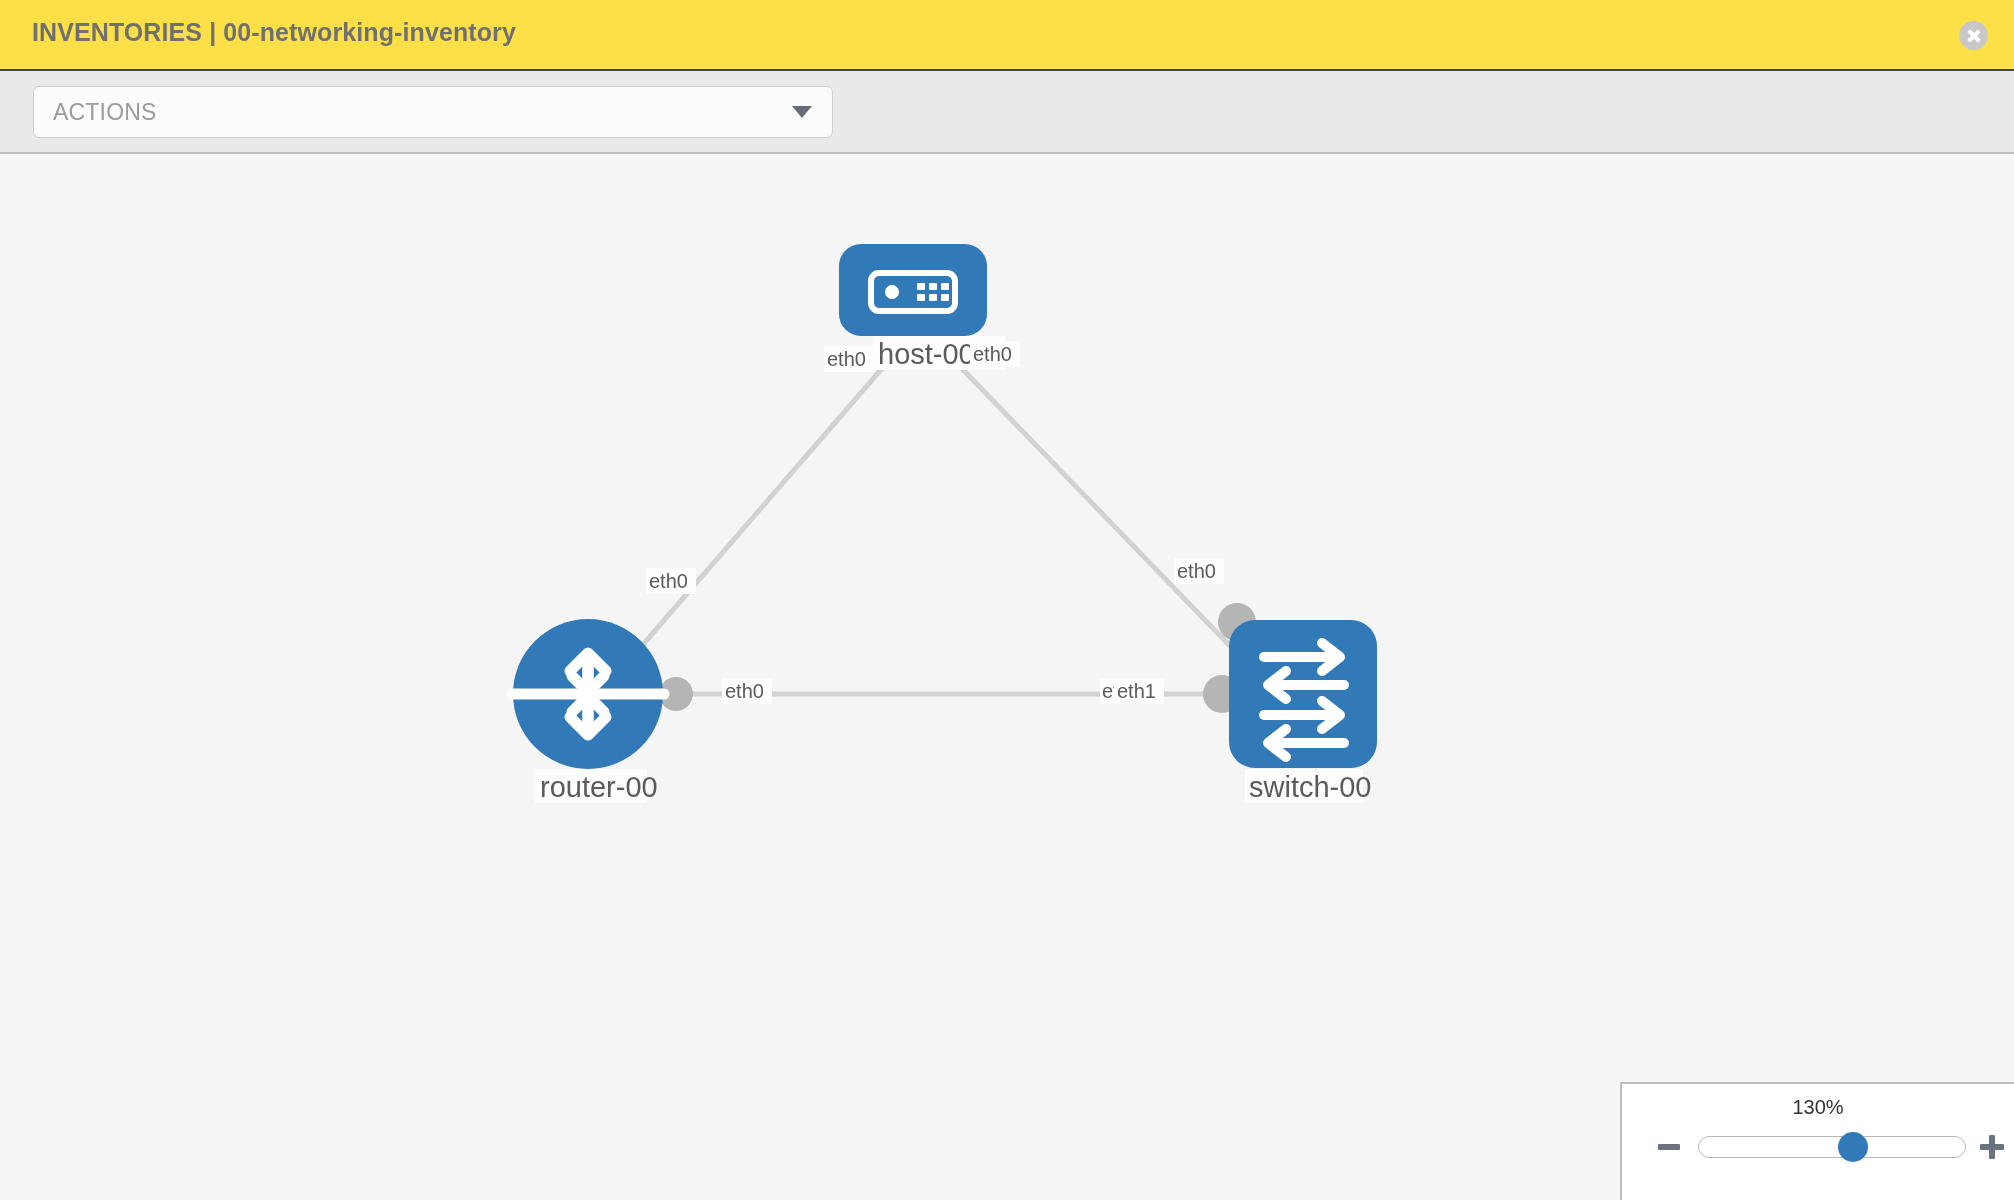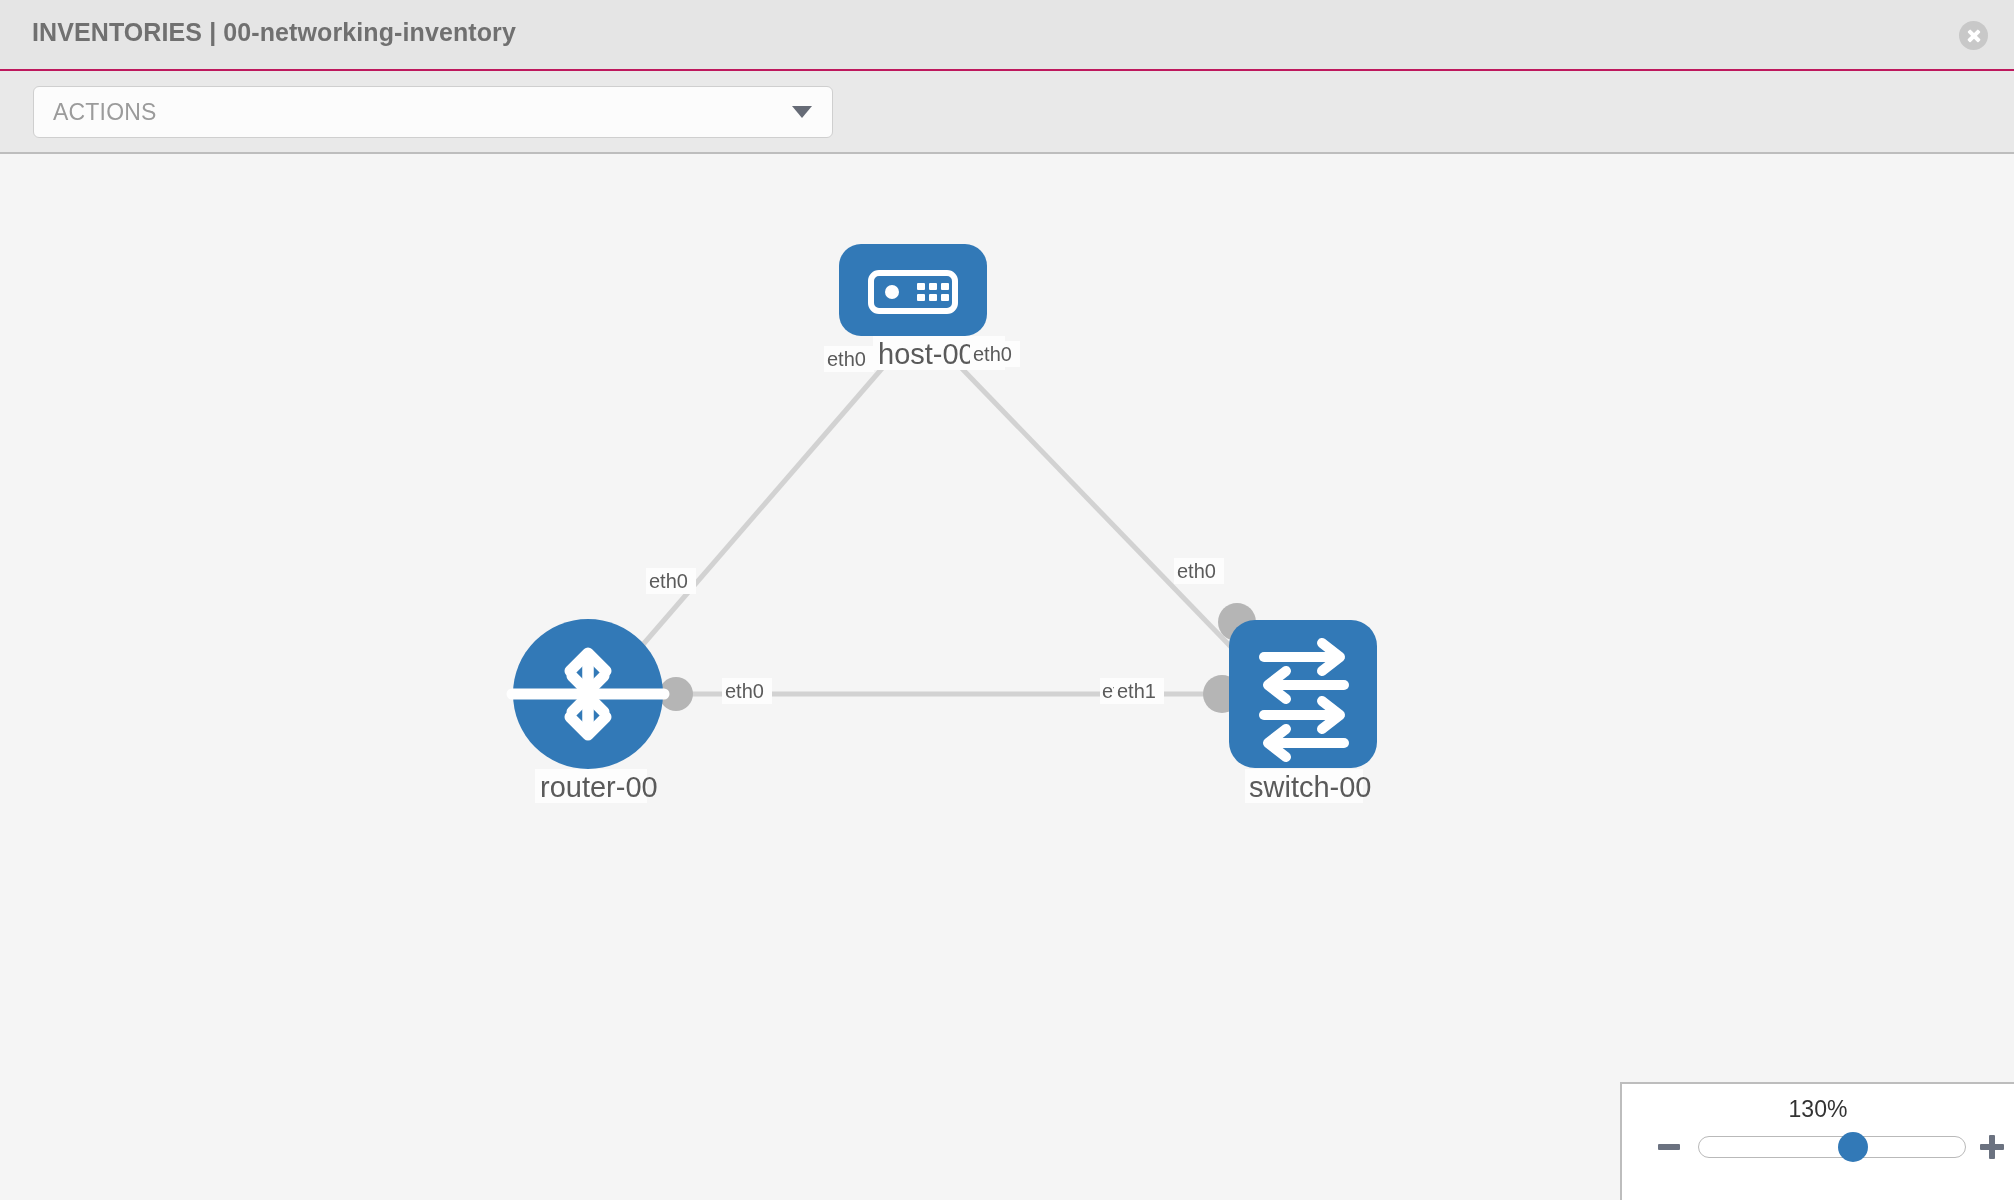--- a/index.html
+++ b/index.html
@@ -14,21 +14,21 @@
     overflow: hidden;
     position: relative;
   }
 
   
   #header {
     position: absolute;
     left: 0; top: 0;
     width: 2014px;
     height: 75px;
-    background: #e5e5e5;
+    background: #fde047;
     box-sizing: border-box;
     text-decoration: underline;
   }
   #page-title {
     position: absolute;
     left: 32px;
     top: 18px;
     font-size: 25px;
     font-weight: bold;
     color: #707070;
@@ -59,21 +59,21 @@
   #close-button::before { transform: translate(-50%,-50%) rotate(45deg); }
   #close-button::after  { transform: translate(-50%,-50%) rotate(-45deg); }
 
   
   #toolbar {
     position: absolute;
     left: 0; top: 69px;
     width: 2014px;
     height: 85px;
     background: #e9e9e9;
-    border-top: 2px solid #be185d;
+    border-top: 2px solid #404040;
     border-bottom: 2px solid #bdbdbd;
     box-sizing: border-box;
   }
   .combo {
     position: absolute;
     background: #fcfcfc;
     border: 1.5px solid #cfcfcf;
     border-radius: 6px;
     box-sizing: border-box;
     cursor: pointer;
@@ -160,21 +160,21 @@
     background: #ffffff;
     border-top: 2px solid #bdbdbd;
     border-left: 2px solid #bdbdbd;
     box-sizing: border-box;
   }
   #zoom-level {
     position: absolute;
     top: 12px;
     left: 0; right: 0;
     text-align: center;
-    font-size: 23px;
+    font-size: 20px;
     color: #333333;
   }
   #zoom-out-button {
     position: absolute;
     left: 36px;
     top: 60px;
     width: 22px;
     height: 6px;
     background: #6b7280;
     border-radius: 1px;

